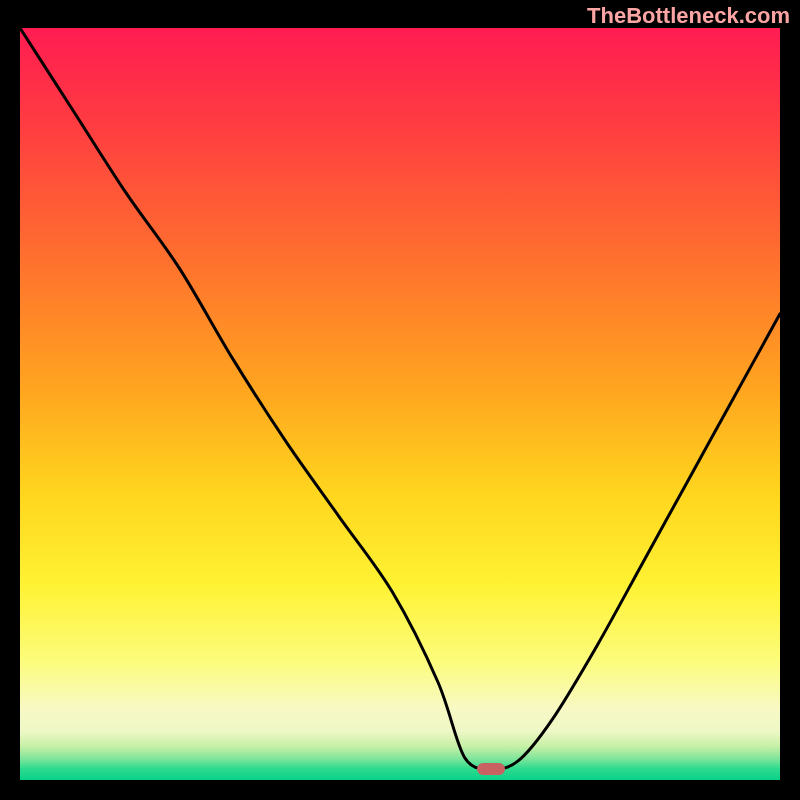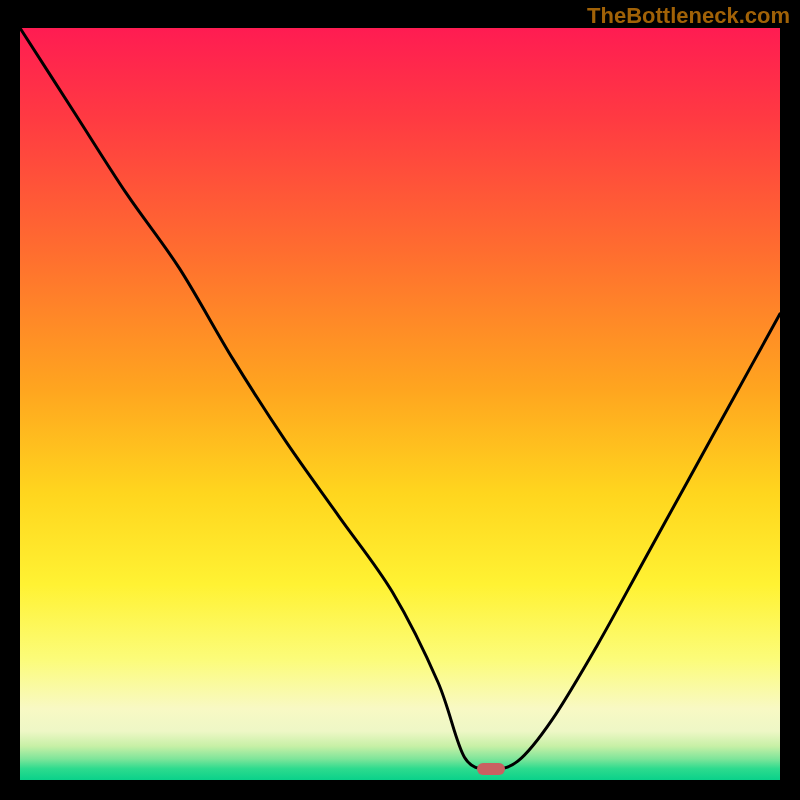--- a/index.html
+++ b/index.html
@@ -18,21 +18,21 @@
     height: 800px;
     background: #000;
   }
   .watermark {
     position: absolute;
     top: 3px;
     right: 10px;
     font-family: Arial, Helvetica, sans-serif;
     font-size: 22px;
     font-weight: 600;
-    color: #a16207;
+    color: #fca5a5;
     letter-spacing: 0px;
   }
   svg.plot {
     position: absolute;
     left: 0;
     top: 0;
   }
   .marker {
     position: absolute;
     width: 28px;

